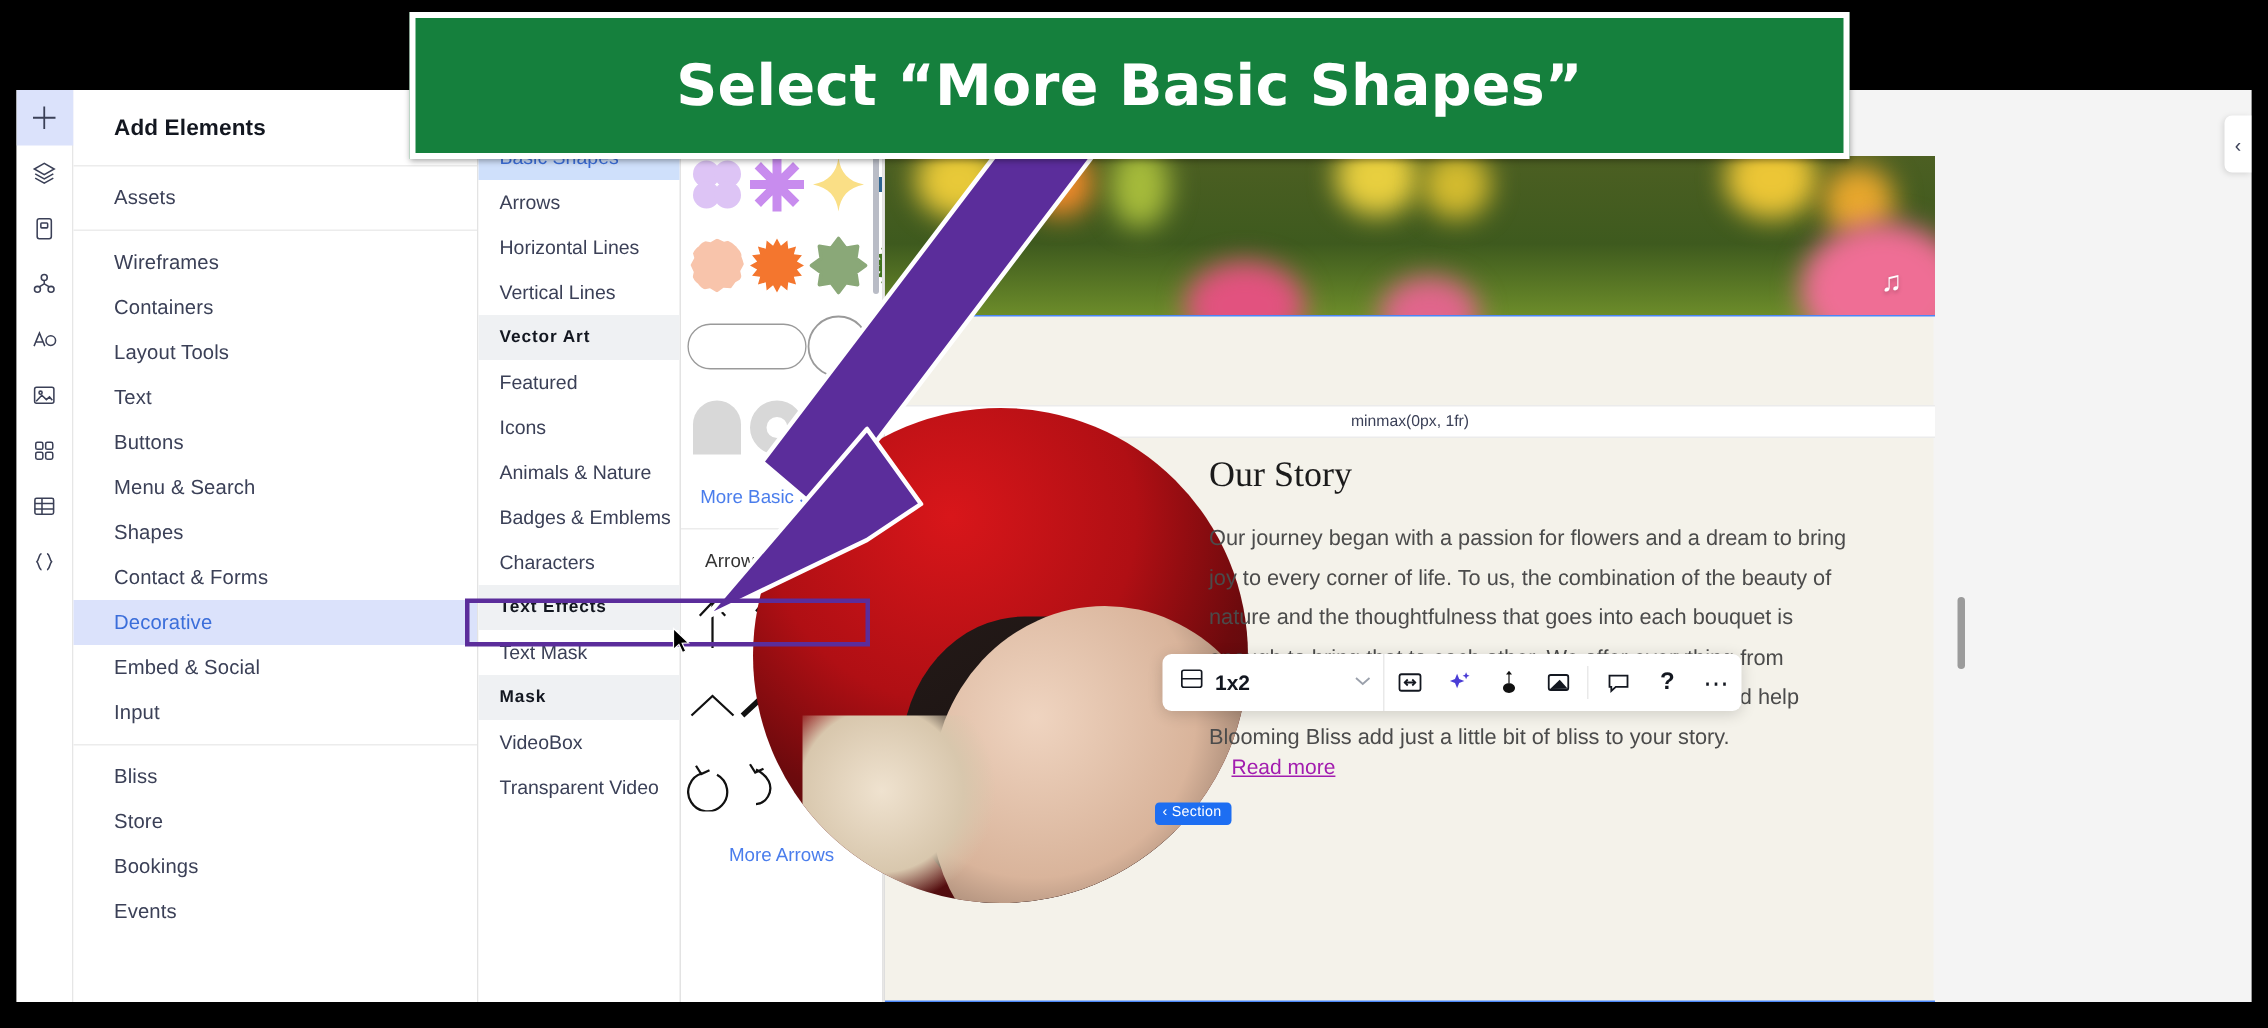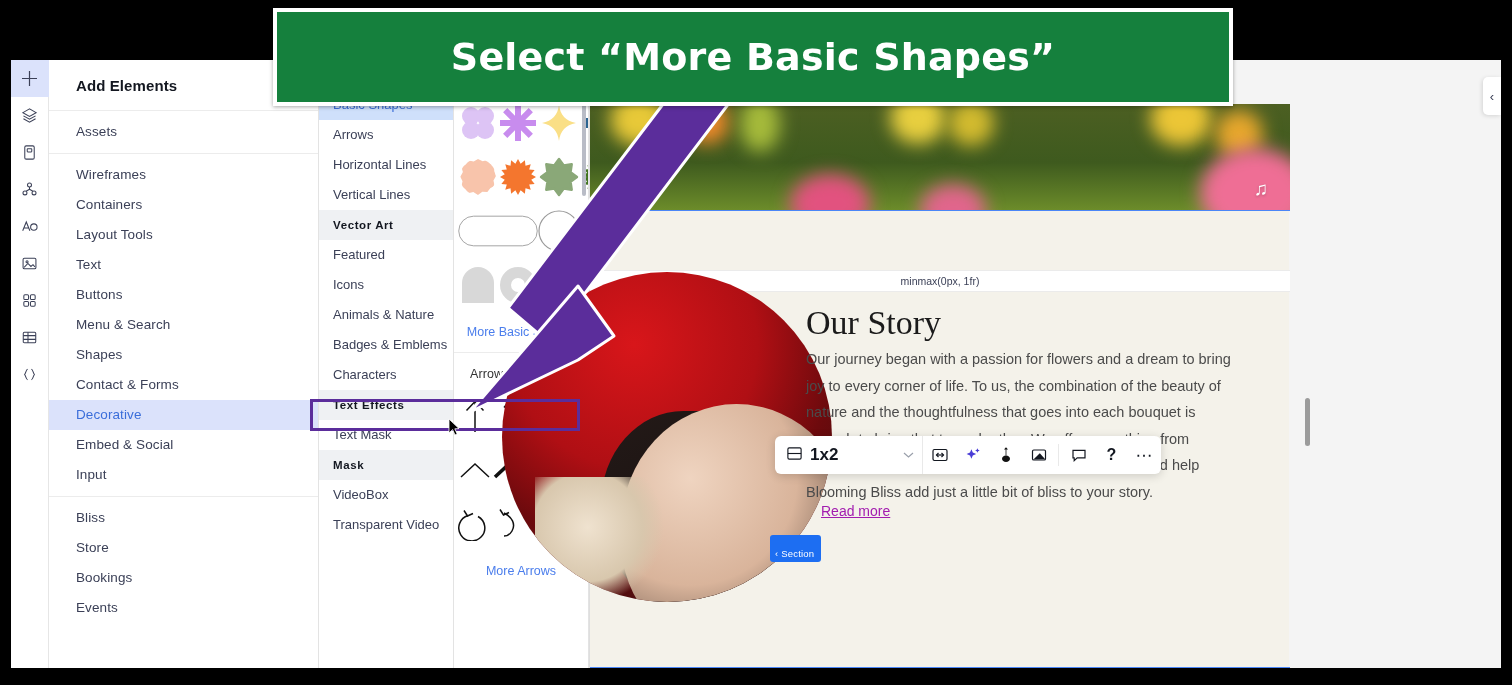--- a/index.html
+++ b/index.html
@@ -183,46 +183,46 @@
     background: linear-gradient(150deg,#241a18 0%,#120c0b 100%);
     border-radius: 50% 40% 30% 60%;
   }
   .story-photo .sprig {
     position: absolute; left: 10%; top: 62%; width: 40%; height: 38%;
     background: radial-gradient(circle at 40% 40%, #efe2cf 0%, #d8c7ad 50%, rgba(216,199,173,0) 70%);
   }
 
   
   .story-h { position: absolute; left: 216px; top: 200px;
-    font-family: "Liberation Serif", serif; font-size: 34px; color: #1b1b1b; }
+    font-family: "Liberation Serif", serif; font-size: 24px; color: #1b1b1b; }
   .story-p {
     position: absolute; left: 216px; top: 242px; width: 428px;
     font-size: 14.5px; line-height: 26.5px; color: #4b4b4b;
   }
   .read-more {
     position: absolute; left: 231px; top: 399px;
     font-size: 14px; color: #a21caf; text-decoration: underline;
   }
   .section-badge {
     position: absolute; left: 180px; top: 431px;
     background: #1d6ef2; color: #fff;
-    font-size: 9.5px; padding: 13px 7px 3px 5px; border-radius: 3px;
+    font-size: 9.5px; padding: 1px 7px 3px 5px; border-radius: 3px;
     letter-spacing: .2px;
   }
 
   
   .float-tb {
     position: absolute; left: 185px; top: 332px;
     height: 38px; background: #fff;
     border-radius: 6px; box-shadow: 0 2px 10px rgba(0,0,0,.16);
     display: flex; align-items: center;
   }
   .tb-left { display: flex; align-items: center; gap: 7px; padding: 0 8px 0 11px; width: 148px;
              border-right: 1px solid #e9e9e9; height: 100%; }
-  .tb-label { font-size: 17px; color: #131720; font-weight: bold; }
+  .tb-label { font-size: 14px; color: #131720; font-weight: bold; }
   .tb-caret { margin-left: auto; color: #9aa0ab; font-size: 10px; }
   .tb-right { display: flex; align-items: center; }
   .tb-btn { width: 33px; height: 38px; display: flex; align-items: center; justify-content: center; color: #131720; }
   .tb-sep { width: 1px; height: 22px; background: #e9e9e9; margin: 0 3px; }
 
   
   .canvas-scroll {
     position: absolute; left: 716px; top: 338px;
     width: 5px; height: 48px; border-radius: 3px; background: #9b9b9b;
   }

